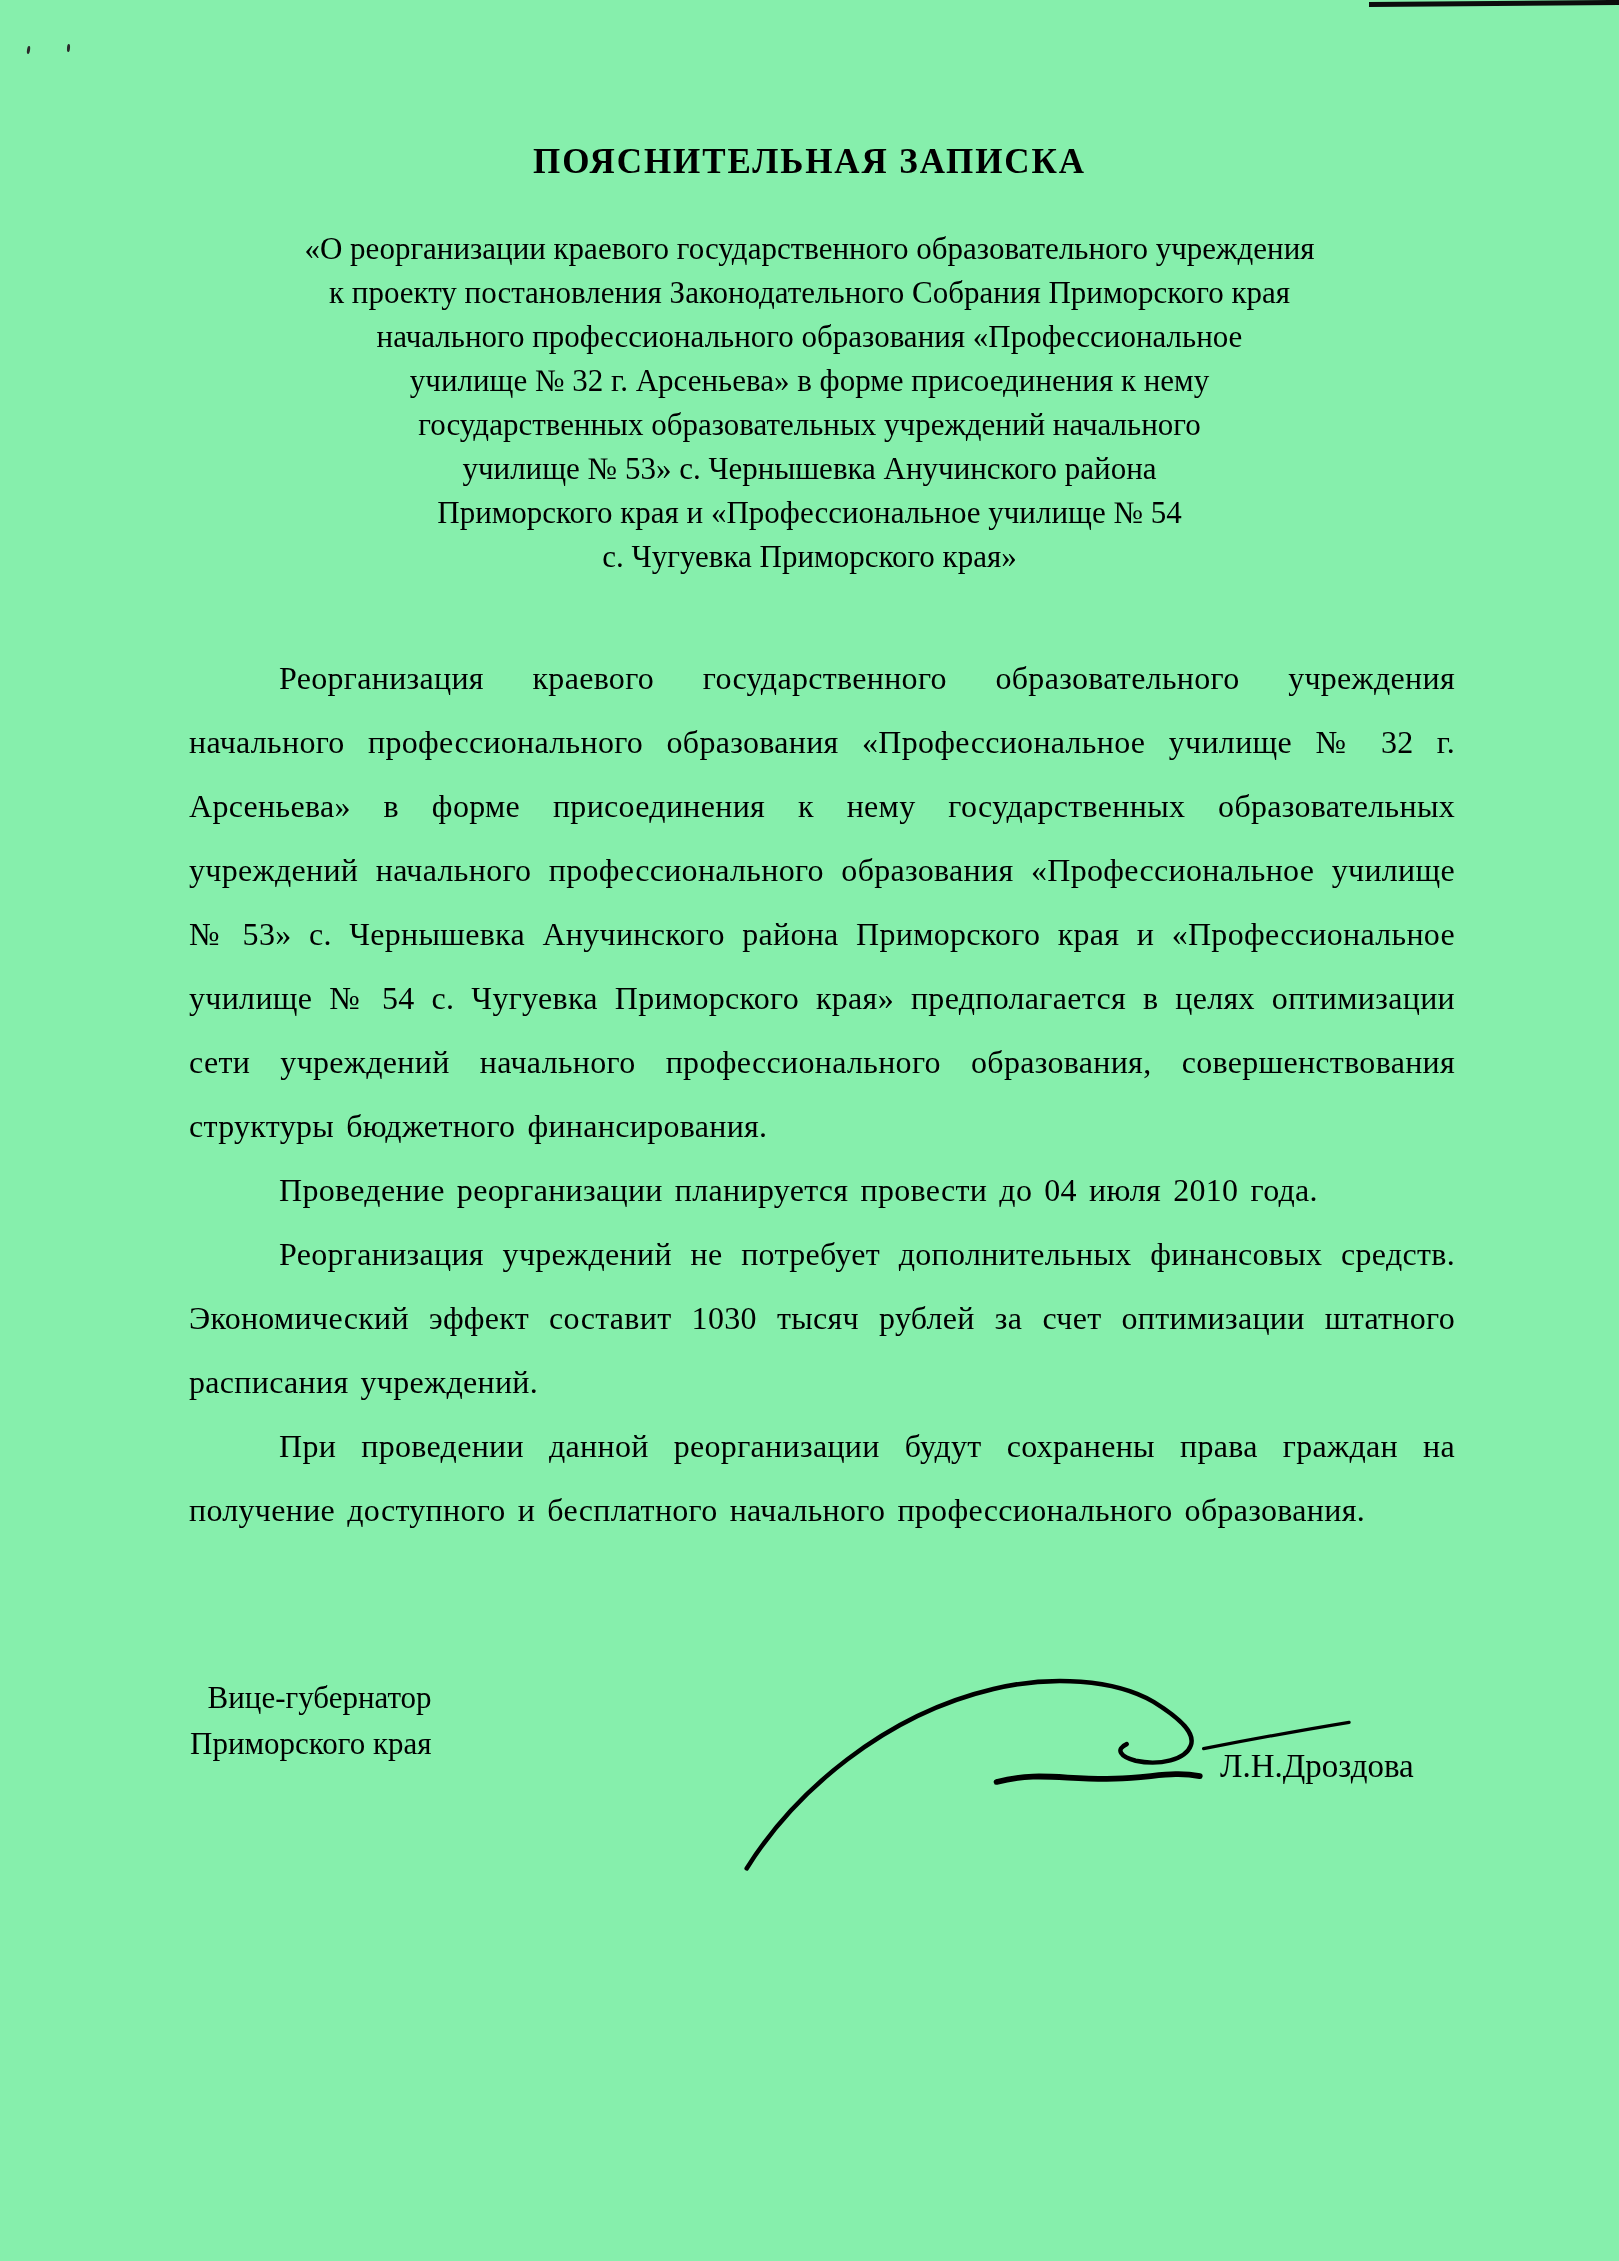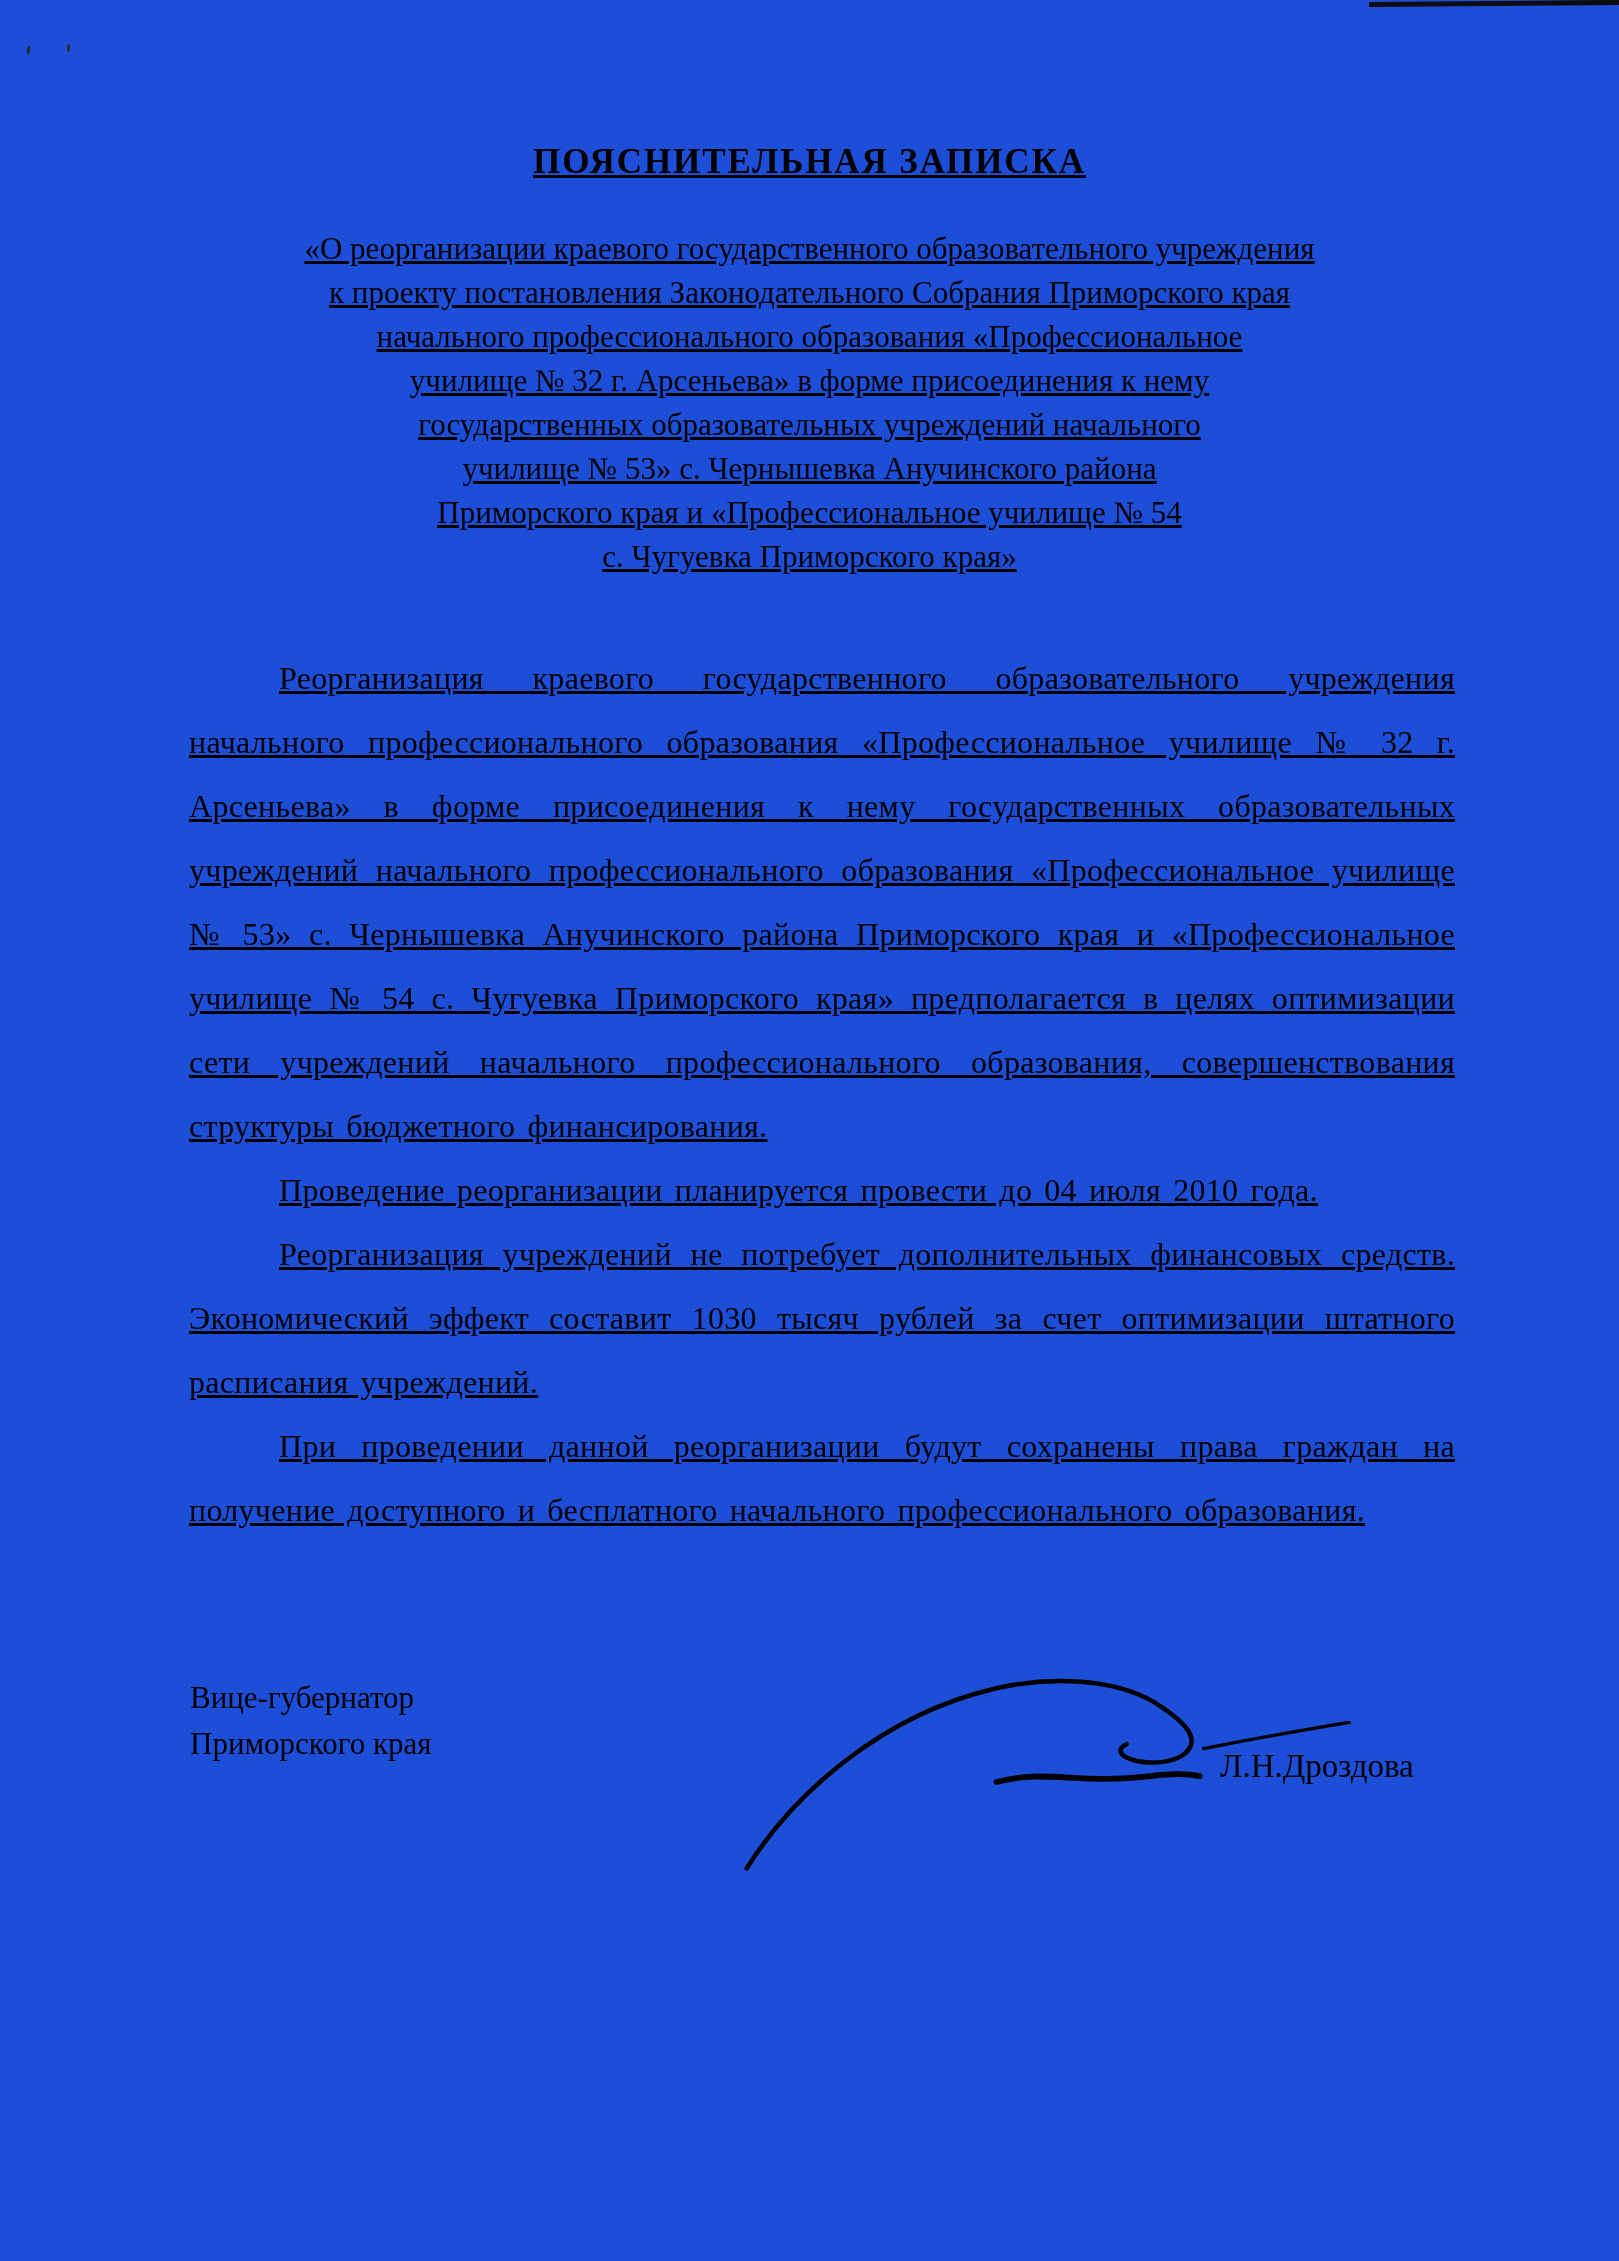--- a/index.html
+++ b/index.html
@@ -1,25 +1,24 @@
 <!DOCTYPE html>
 <html style="font-size:10.3px"><head>
 <meta charset="utf-8">
 <style>
   html, body { margin: 0; padding: 0; background: #ffffff; }
   .page {
     position: relative;
     width: 1619px;
     height: 2261px;
-    background: #1d4ed8;
+    background: #86efac;
     color: #000000;
     font-family: "Liberation Serif", "DejaVu Serif", serif;
     overflow: hidden;
     box-sizing: border-box;
-    text-decoration: underline;
   }
   .artifact-topright {
     position: absolute;
     top: 1.3px;
     right: -2.6px;
     width: 253px;
     height: 4.5px;
     background: #0c0c0c;
     transform: rotate(-0.5deg);
   }
@@ -58,20 +57,21 @@
     text-align: justify;
     word-spacing: 3.8px;
     letter-spacing: 0.3px;
   }
   .body-text p { margin: 0; text-indent: 90px; }
 
   .signature-row {
     position: relative;
     margin-top: 128px;
     height: 282px;
+    text-align: right;
   }
   .sig-role {
     position: absolute;
     left: 190px;
     top: 5.1px;
     font-size: 31px;
     line-height: 46px;
     white-space: nowrap;
   }
   .sig-name {

